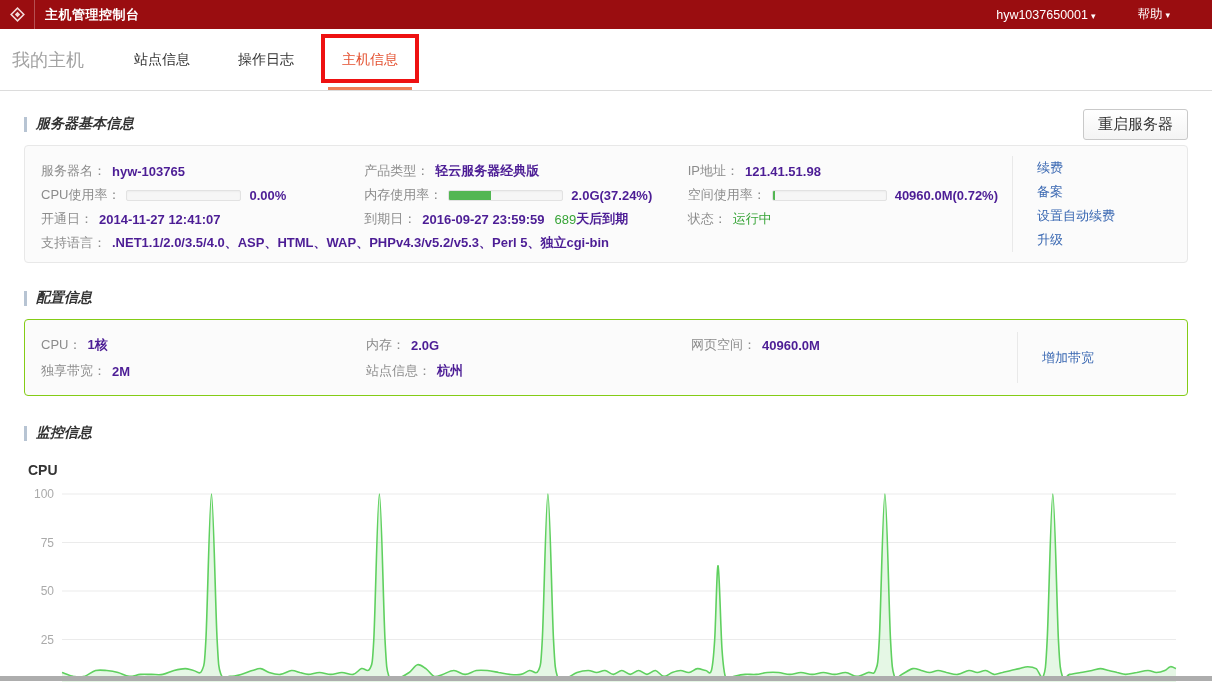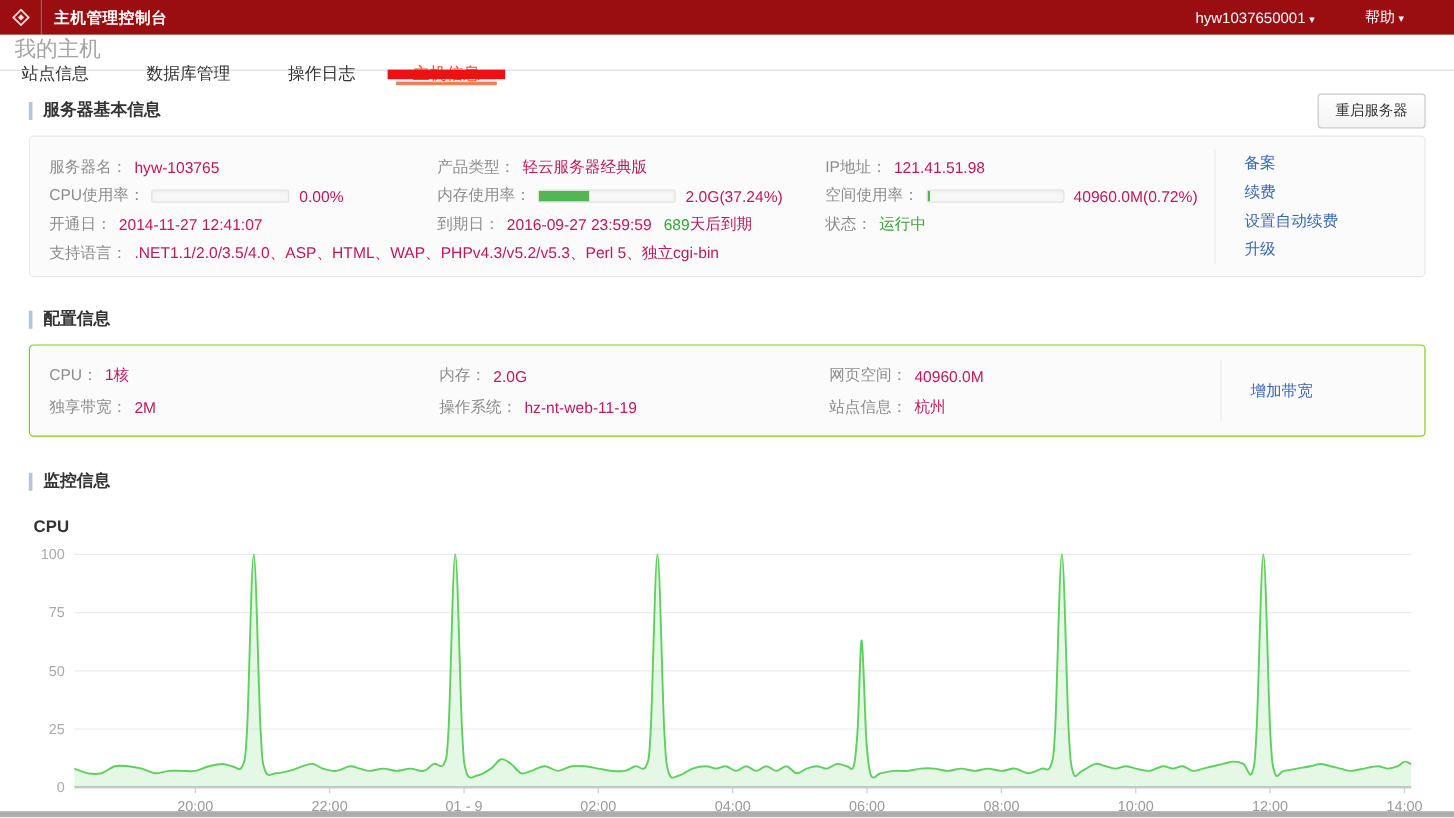--- a/index.html
+++ b/index.html
@@ -10,44 +10,44 @@
   .topbar { height:29px; background:var(--topbar-bg,#9a0d10); display:flex; align-items:center; color:#fff; }
   .topbar .logo { width:34px; display:flex; justify-content:center; align-items:center; }
   .topbar .divider { width:1px; height:29px; background:rgba(255,255,255,0.28); }
   .topbar .title { font-size:13px; font-weight:bold; padding-left:10px; letter-spacing:0.5px; }
   .topbar .spacer { flex:1; }
   .topbar .menu { font-size:12.5px; margin-right:42px; cursor:pointer; white-space:nowrap; }
   .topbar .menu .caret { font-size:9px; margin-left:3px; }
   .topbar .menu:last-child { }
 
   
-  .navbar { height:30px; background:#fff; border-bottom:1px solid #dcdcdc; display:flex; align-items:stretch; padding-left:12px; position:relative;flex-direction:column; }
+  .navbar { height:62px; background:#fff; border-bottom:1px solid #dcdcdc; display:flex; align-items:stretch; padding-left:12px; position:relative; }
   .brand { font-size:18px; color:#a3a3a3; display:flex; align-items:center; margin-right:44px; }
   .tabs { display:flex; align-items:stretch; }
   .tab { display:flex; align-items:center; padding:0 6px; margin-right:36px; font-size:14px; color:#333; cursor:pointer; position:relative;text-align:center; }
   .tab.active { color:var(--tab-active,#e4502f); }
   .tab.active .underline { position:absolute; left:-8px; right:-8px; bottom:0; height:3px; background:var(--tab-underline,#ee7e57); }
   .annotation-box { position:absolute; left:-15px; right:-15px; top:5px; bottom:7px; border:4px solid var(--annotation,#ee1111); pointer-events:none; }
 
   
   .content { padding:0 24px; }
   .section-head { display:flex; align-items:center; margin-top:20px; height:26px; }
   .section-head .marker { width:3px; height:15px; background:#b7c4d3; margin-right:9px; }
-  .section-head .stitle { font-size:14px; font-weight:bold; color:#333; }
+  .section-head .stitle { font-size:14px; font-weight:bold; color:#333;font-style:italic; }
   .section-head .spacer { flex:1; }
   .btn { background:linear-gradient(#ffffff,#f4f4f4); border:1px solid #c9c9c9; border-radius:3px;
-    font-size:12px; color:#333; padding:5px 14px; cursor:pointer; font-family:inherit; }
+    font-size:15px; color:#333; padding:5px 14px; cursor:pointer; font-family:inherit; }
 
   .info-box { border:1px solid #e8e8e8; background:#fbfbfb; border-radius:4px; margin-top:8px; display:flex; }
   .box-left { flex:1; padding:10px 0 9px 16px; }
   .irow { display:flex; align-items:flex-end; height:24px; }
   .icol { width:33.3%; display:flex; align-items:center; white-space:nowrap; }
   .icol.wide { width:100%; }
   .lbl { color:#8c8c8c; margin-right:6px; }
-  .val { color:#be185d; }
+  .val { color:#4c1d95;font-weight:bold; }
   .green-text { color:var(--status-green,#37a437); }
   .box-links { width:175px; border-left:1px solid #e9e9e9; margin:10px 0; padding-left:24px; }
   .box-links .link-item { height:24px; line-height:24px; }
   a.blue { color:var(--link,#3a68b2); text-decoration:none; cursor:pointer; }
 
   .pbar { display:inline-block; width:115px; height:11px; background:#f6f6f6; border:1px solid #e2e2e2;
     border-radius:2px; margin-right:8px; overflow:hidden; box-shadow:inset 0 1px 2px rgba(0,0,0,0.04); }
   .pfill { display:block; height:100%; width:0; background:var(--progress-green,#52b652); }
 
   .config-box { border:1px solid #84cc16; background:#fbfbfb; border-radius:4px; margin-top:8px; display:flex; }
@@ -82,23 +82,20 @@
   </div>
 </div>
 
 <div class="navbar">
   <div class="brand">我的主机</div>
   <div class="tabs">
     <div class="tab">
         <span>站点信息</span>
       </div>
     <div class="tab">
-        <span>数据库管理</span>
-      </div>
-    <div class="tab">
         <span>操作日志</span>
       </div>
     <div class="tab active">
       <span>主机信息</span>
       <span class="underline"></span>
       <span class="annotation-box"></span>
     </div>
   </div>
 </div>
 
@@ -168,22 +165,22 @@
           </div>
       </div>
       <div class="irow">
         <div class="icol wide">
             <span class="lbl">支持语言：</span>
             <span class="val">.NET1.1/2.0/3.5/4.0、ASP、HTML、WAP、PHPv4.3/v5.2/v5.3、Perl 5、独立cgi-bin</span>
           </div>
       </div>
     </div>
     <div class="box-links">
+      <div class="link-item"><a class="blue">续费</a></div>
       <div class="link-item"><a class="blue">备案</a></div>
-      <div class="link-item"><a class="blue">续费</a></div>
       <div class="link-item"><a class="blue">设置自动续费</a></div>
       <div class="link-item"><a class="blue">升级</a></div>
     </div>
   </div>
 
   <div class="section-head" style="margin-top:22px">
     <span class="marker"></span>
     <span class="stitle">配置信息</span>
   </div>
 
@@ -200,24 +197,20 @@
           </div>
         <div class="icol">
             <span class="lbl">网页空间：</span>
             <span class="val">40960.0M</span>
           </div>
       </div>
       <div class="crow">
         <div class="icol">
             <span class="lbl">独享带宽：</span>
             <span class="val">2M</span>
-          </div>
-        <div class="icol">
-            <span class="lbl">操作系统：</span>
-            <span class="val">hz-nt-web-11-19</span>
           </div>
         <div class="icol">
             <span class="lbl">站点信息：</span>
             <span class="val">杭州</span>
           </div>
       </div>
     </div>
     <div class="config-link">
       <a class="blue">增加带宽</a>
     </div>

